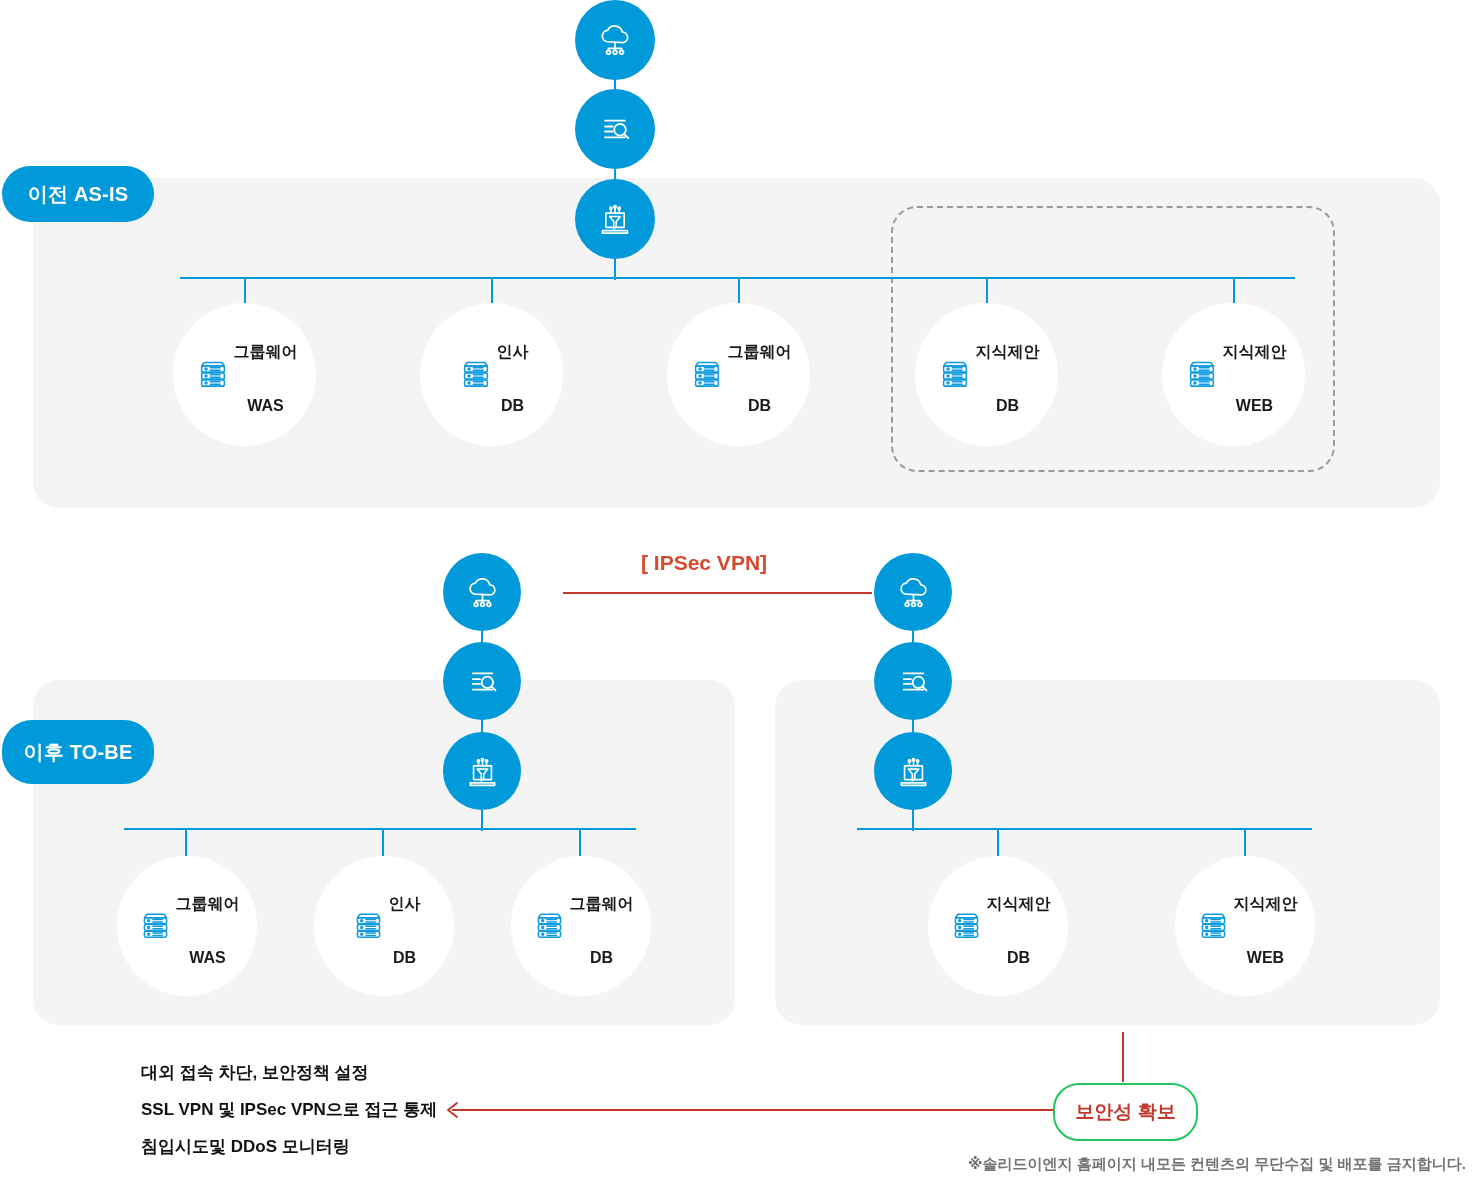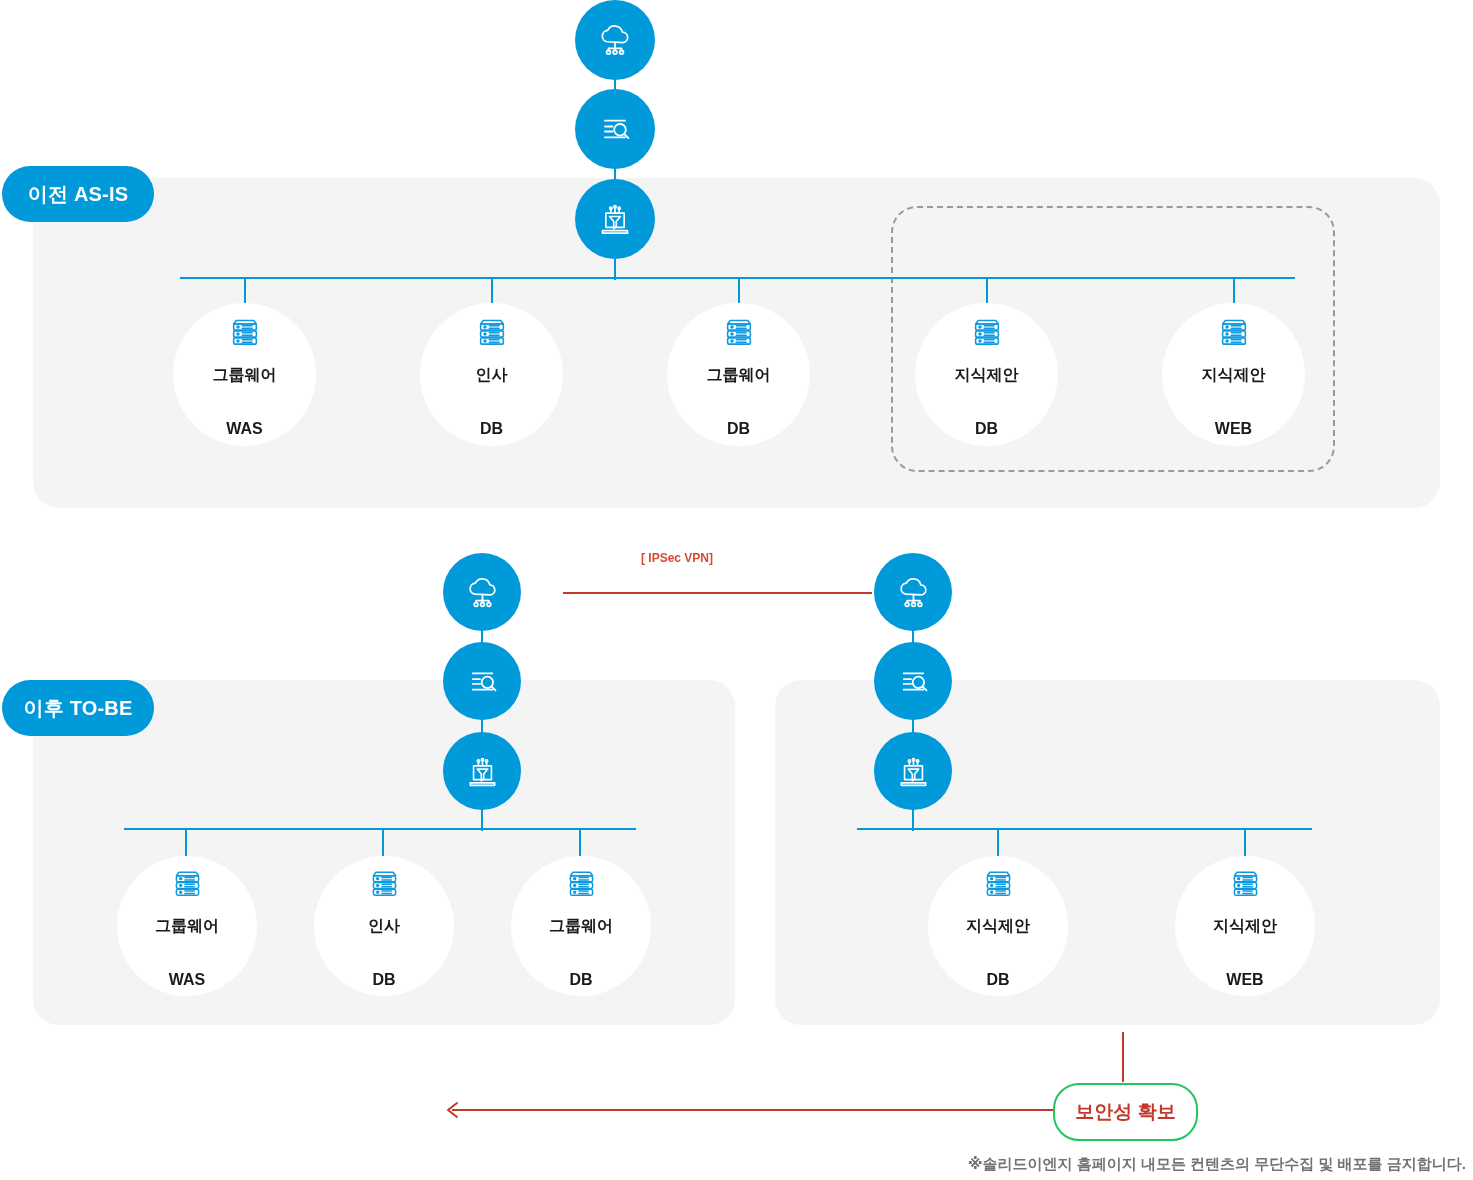--- a/index.html
+++ b/index.html
@@ -23,21 +23,21 @@
   
   .bluecirc{
     position:absolute;border-radius:50%;background:#0099da;
     display:flex;align-items:center;justify-content:center;
   }
   .bluecirc svg{display:block;}
 
   
   .wcirc{
     position:absolute;border-radius:50%;background:#ffffff;
-    display:flex;flex-direction:column;align-items:center;justify-content:center;
+    display:flex;flex-direction:row;align-items:center;justify-content:center;
   }
   .wcirc .lbl{
     text-align:center;color:#1a1a1a;font-size:16px;font-weight:bold;
     line-height:1.25;margin-top:9px;
   }
   .wcirc .lbl .l2{display:block;margin-top:34px;}
 
   
   .hline{position:absolute;background:#0099da;height:2px;}
   .vline{position:absolute;background:#0099da;width:2px;}
@@ -49,21 +49,21 @@
   }
   .dashbox-title{
     position:absolute;color:#2196d8;font-size:19px;font-weight:bold;
     text-align:center;
   }
 
   
   .redline{position:absolute;background:#c0392b;height:2px;}
   .redvline{position:absolute;background:#c0392b;width:2px;}
   .red-label{
-    position:absolute;color:#d6492e;font-size:12px;font-weight:bold;
+    position:absolute;color:#d6492e;font-size:21px;font-weight:bold;
     white-space:nowrap;
   }
   .red-pill{
     position:absolute;border:2px solid #22c55e;border-radius:26px;
     background:#fff;display:flex;align-items:center;justify-content:center;
     color:#c0392b;font-size:19px;font-weight:bold;
   }
   .arrowhead{position:absolute;}
 
   
@@ -281,21 +281,21 @@
     </span>
     <span class="lbl">
       <span>지식제안</span>
       <span class="l2">WEB</span>
     </span>
   </div>
 
   <div class="panel" style="left:33px;top:680px;width:702px;height:345px;"></div>
   <div class="panel" style="left:775px;top:680px;width:665px;height:345px;"></div>
 
-  <div class="stage-pill" style="left:2px;top:632px;width:152px;height:56px;">
+  <div class="stage-pill" style="left:2px;top:672px;width:152px;height:64px;">
     <span>이후 TO-BE</span>
   </div>
 
   <div class="red-label" style="left:641px;top:551px;">[ IPSec VPN]</div>
   <div class="redline" style="left:563px;top:592px;width:309px;"></div>
 
   <div class="vline" style="left:481px;top:623px;height:34px;"></div>
   <div class="vline" style="left:481px;top:713px;height:24px;"></div>
   <div class="vline" style="left:481px;top:803px;height:28px;"></div>
 
@@ -525,16 +525,21 @@
     <span>보안성 확보</span>
   </div>
 
   <div class="redline" style="left:452px;top:1109px;width:601px;"></div>
   <div class="arrowhead" style="left:443px;top:1100px;">
     <svg width="20" height="20" viewBox="0 0 20 20" fill="none" stroke="#c0392b" stroke-width="2" stroke-linecap="round" stroke-linejoin="round">
       <path d="M14 3 5 10l9 7"></path>
     </svg>
   </div>
 
+  <div class="notes" style="left:141px;top:1064px;">
+    <div>대외 접속 차단, 보안정책 설정</div>
+    <div>SSL VPN 및 IPSec VPN으로 접근 통제</div>
+    <div>침입시도및 DDoS 모니터링</div>
+  </div>
 
   <div class="watermark" style="left:968px;top:1155px;">※솔리드이엔지 홈페이지 내모든 컨텐츠의 무단수집 및 배포를 금지합니다.</div>
 
 </div>
 
 </body></html>

